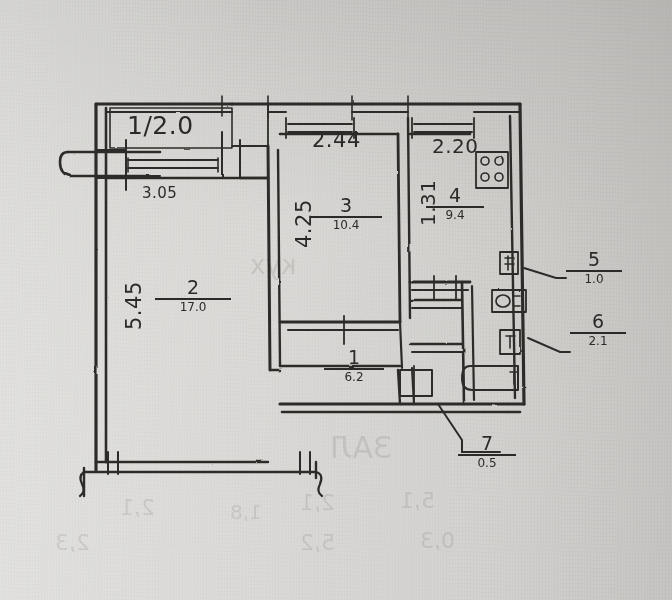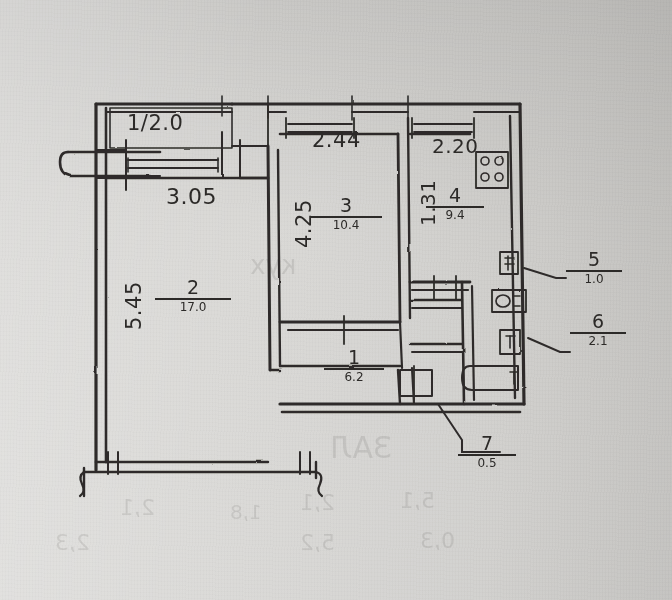--- a/index.html
+++ b/index.html
@@ -208,21 +208,21 @@
 
     </g>
 
     <g filter="url(#rough2)" stroke="#2e2c2a" fill="none" stroke-width="2.0" stroke-linecap="round">
       <path d="M524 268 L556 278 L566 278"></path>
       <path d="M528 338 L560 352 L570 352"></path>
       <path d="M438 404 L462 440 L462 452 L500 452"></path>
     </g>
   </svg>
 
-  <div class="lbl" style="left:127px;top:113px;font-size:21px;">1/2.0</div>
+  <div class="lbl" style="left:127px;top:113px;font-size:25px;">1/2.0</div>
 
   <div class="frac" style="left:155px;top:278px;width:76px;">
     <div class="num">2</div>
     <div class="bar"></div>
     <div class="den">17.0</div>
   </div>
 
   <div class="frac" style="left:310px;top:196px;width:72px;">
     <div class="num">3</div>
     <div class="bar"></div>
@@ -252,21 +252,21 @@
     <div class="bar"></div>
     <div class="den">2.1</div>
   </div>
 
   <div class="frac" style="left:458px;top:434px;width:58px;">
     <div class="num">7</div>
     <div class="bar"></div>
     <div class="den">0.5</div>
   </div>
 
-  <div class="lbl" style="left:166px;top:186px;font-size:22px;text-align:center;">3.05</div>
+  <div class="lbl" style="left:142px;top:186px;font-size:15px;text-align:center;">3.05</div>
 
   <div class="lbl" style="left:300px;top:130px;font-size:21px;margin-left:12px;">2.44</div>
 
   <div class="lbl" style="left:432px;top:128px;font-size:20px;margin-top:8px;">2.20</div>
 
   <div class="lbl rot90" style="left:124px;top:330px;font-size:21px;">5.45</div>
 
   <div class="lbl rot90" style="left:294px;top:248px;font-size:21px;">4.25</div>
 
   <div class="lbl rot90" style="left:418px;top:226px;font-size:20px;">1.31</div>

